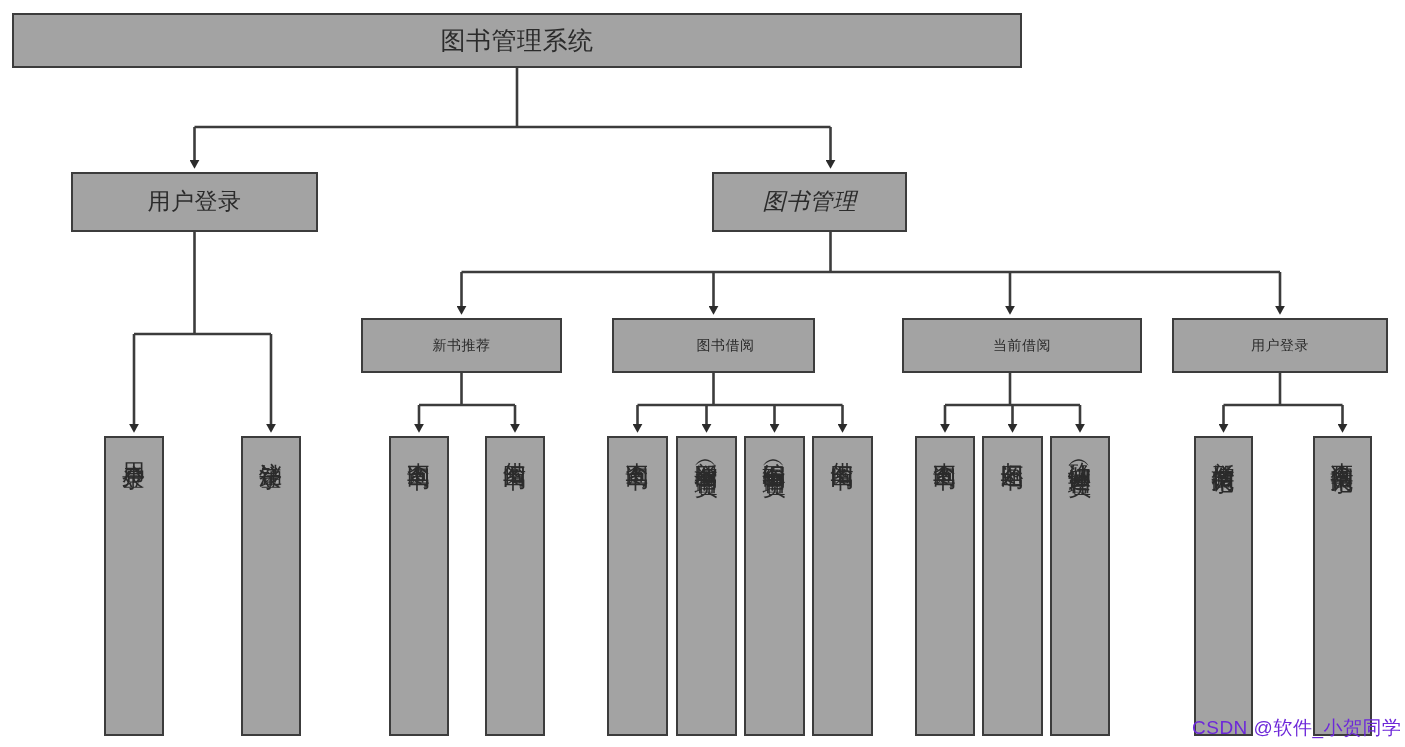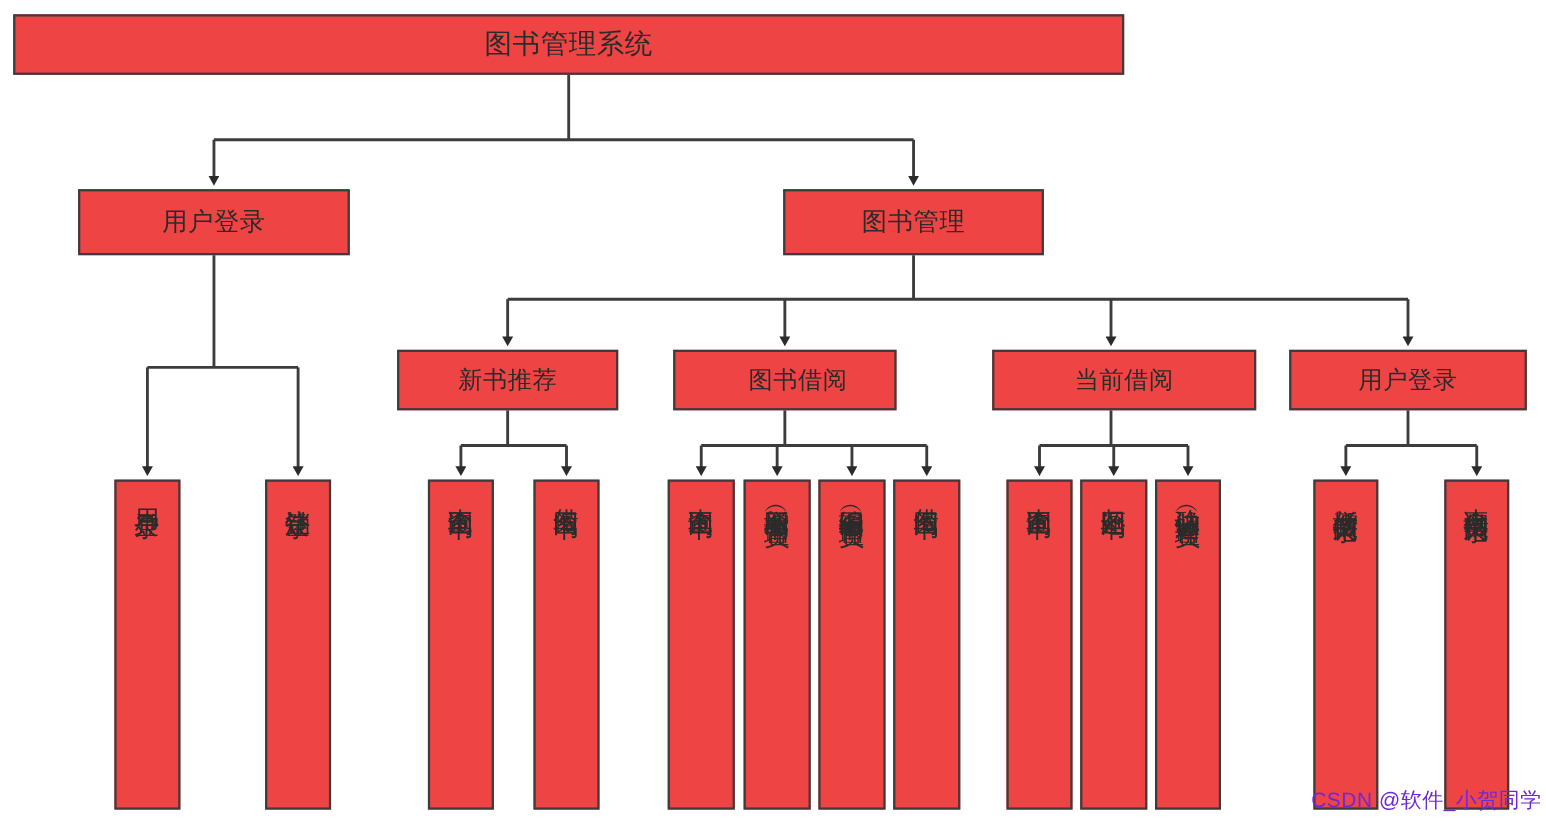--- a/index.html
+++ b/index.html
@@ -21,35 +21,35 @@
     position: absolute;
     left: 0;
     top: 0;
     width: 1405px;
     height: 747px;
   }
   .node-box {
     position: absolute;
     box-sizing: border-box;
     border: 2px solid #3c3c3c;
-    background: #ef4444;
+    background: #a3a3a3;
     display: flex;
     align-items: center;
     justify-content: center;
     overflow: hidden;
   }
   .node-label {
     color: #2b2b2b;
     white-space: nowrap;
     line-height: 1.18;
     letter-spacing: 0.5px;
   }
   .node-root .node-label { font-size: 25px; }
   .node-l1 .node-label  { font-size: 23px; }
-  .node-l2 .node-label  { font-size: 22px; text-align: center; }
+  .node-l2 .node-label  { font-size: 14px; text-align: center; }
   .node-leaf {
     align-items: flex-start;
     padding-top: 6px;
   }
   .node-leaf .node-label {
     writing-mode: vertical-rl;
     text-orientation: upright;
     font-size: 23px;
     letter-spacing: 2px;
     line-height: 1.05;
@@ -112,21 +112,21 @@
       </g>
   </svg>
 
   <div id="nodes-layer">
       <div class="node-box node-root" style="left: 12px; top: 13px; width: 1010px; height: 55px;">
         <span class="node-label">图书管理系统</span>
       </div>
       <div class="node-box node-l1" style="left: 71px; top: 172px; width: 247px; height: 60px;">
         <span class="node-label">用户登录</span>
       </div>
-      <div class="node-box node-l1" style="left: 712px; top: 172px; width: 237px; height: 60px;">
+      <div class="node-box node-l1" style="left: 712px; top: 172px; width: 195px; height: 60px; font-style: italic;">
         <span class="node-label">图书管理</span>
       </div>
       <div class="node-box node-l2" style="left: 361px; top: 318px; width: 201px; height: 55px;">
         <span class="node-label">新书推荐</span>
       </div>
       <div class="node-box node-l2" style="left: 612px; top: 318px; width: 203px; height: 55px; padding-left: 24px;">
         <span class="node-label">图书借阅</span>
       </div>
       <div class="node-box node-l2" style="left: 902px; top: 318px; width: 240px; height: 55px;">
         <span class="node-label">当前借阅</span>

